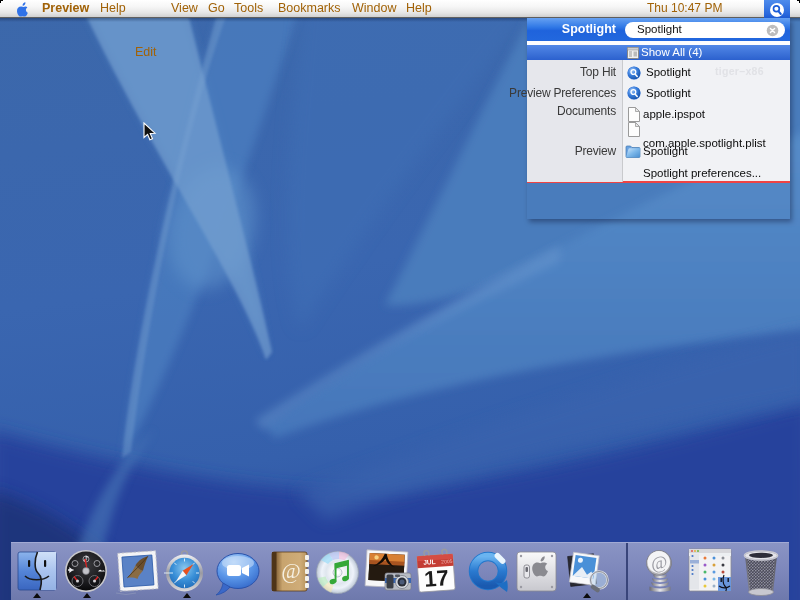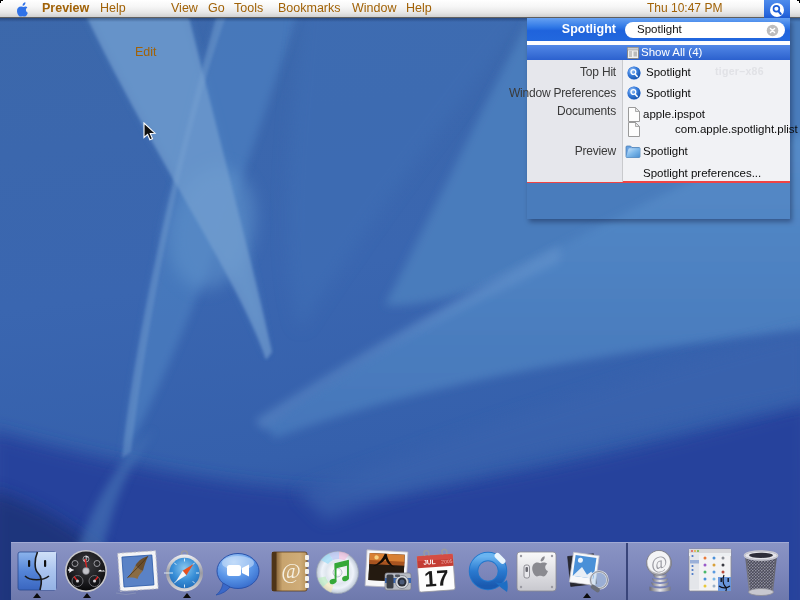--- a/index.html
+++ b/index.html
@@ -121,21 +121,21 @@
       <rect x="2" y="4.5" width="3" height="1" fill="#999"></rect>
       <rect x="2" y="6.5" width="3" height="1" fill="#999"></rect>
       <rect x="2" y="8.5" width="3" height="1" fill="#999"></rect>
       <rect x="6.5" y="4.5" width="3.5" height="5" fill="#bbb"></rect>
     </svg>
     <div class="pitem" style="top:5px;left:114px;color:#fff;">Show All (4)</div>
 
     <div style="position:absolute;left:188px;top:24px;font-size:10.5px;color:#e1e2e6;font-weight:bold;letter-spacing:0.3px;">tiger–x86</div>
 
     <div class="plabel" style="top:25px;">Top Hit</div>
-    <div class="plabel" style="top:45.5px;">Window Preferences</div>
+    <div class="plabel" style="top:45.5px;">Preview Preferences</div>
     <div class="plabel" style="top:64px;">Documents</div>
     <div class="plabel" style="top:104px;">Preview</div>
 
     <svg style="position:absolute;left:100px;top:24.5px;" width="14" height="14" viewBox="0 0 14 14">
       <defs>
           <radialGradient id="sphA" cx="0.35" cy="0.3" r="0.8">
             <stop offset="0" stop-color="#9fc4f4"></stop>
             <stop offset="0.45" stop-color="#3f83e0"></stop>
             <stop offset="1" stop-color="#104a9e"></stop>
           </radialGradient>
@@ -155,21 +155,21 @@
     <div class="pitem" style="top:45.5px;">Spotlight</div>
     <svg style="position:absolute;left:101px;top:66px;" width="12" height="15" viewBox="0 0 12 15">
       <path d="M0.5,0.5 L7.5,0.5 L11.5,4.5 L11.5,14.5 L0.5,14.5 Z" fill="#fdfdfd" stroke="#9a9a9a"></path>
       <path d="M7.5,0.5 L7.5,4.5 L11.5,4.5 Z" fill="#e6e6e6" stroke="#9a9a9a" stroke-width="0.8"></path>
     </svg>
     <div class="pitem" style="top:67px;left:116px;">apple.ipspot</div>
     <svg style="position:absolute;left:101px;top:81px;" width="12" height="15" viewBox="0 0 12 15">
       <path d="M0.5,0.5 L7.5,0.5 L11.5,4.5 L11.5,14.5 L0.5,14.5 Z" fill="#fdfdfd" stroke="#9a9a9a"></path>
       <path d="M7.5,0.5 L7.5,4.5 L11.5,4.5 Z" fill="#e6e6e6" stroke="#9a9a9a" stroke-width="0.8"></path>
     </svg>
-    <div class="pitem" style="top:82px;left:116px;margin-left:32px;">com.apple.spotlight.plist</div>
+    <div class="pitem" style="top:96px;left:116px;">com.apple.spotlight.plist</div>
     <svg style="position:absolute;left:98px;top:103px;" width="16" height="14" viewBox="0 0 16 14">
       <defs>
           <linearGradient id="fold" x1="0" y1="0" x2="1" y2="1">
             <stop offset="0" stop-color="#cfe6fa"></stop>
             <stop offset="0.5" stop-color="#7db8ea"></stop>
             <stop offset="1" stop-color="#4a8fd0"></stop>
           </linearGradient>
         </defs>
       <path d="M1,3 L1,12.5 Q1,13.5 2,13.5 L14,13.5 Q15,13.5 15,12.5 L15,4.5 Q15,3.5 14,3.5 L7,3.5 L5.5,2 L2,2 Q1,2 1,3 Z" fill="#6aa2e0" stroke="#4078b0" stroke-width="0.7"></path>
       <path d="M1.3,12.8 L3.5,5 Q3.7,4.2 4.6,4.2 L14.9,4.2 L14.9,12.5 Q14.9,13.3 14,13.3 L2,13.3 Q1.4,13.3 1.3,12.8 Z" fill="url(#fold)"></path>

